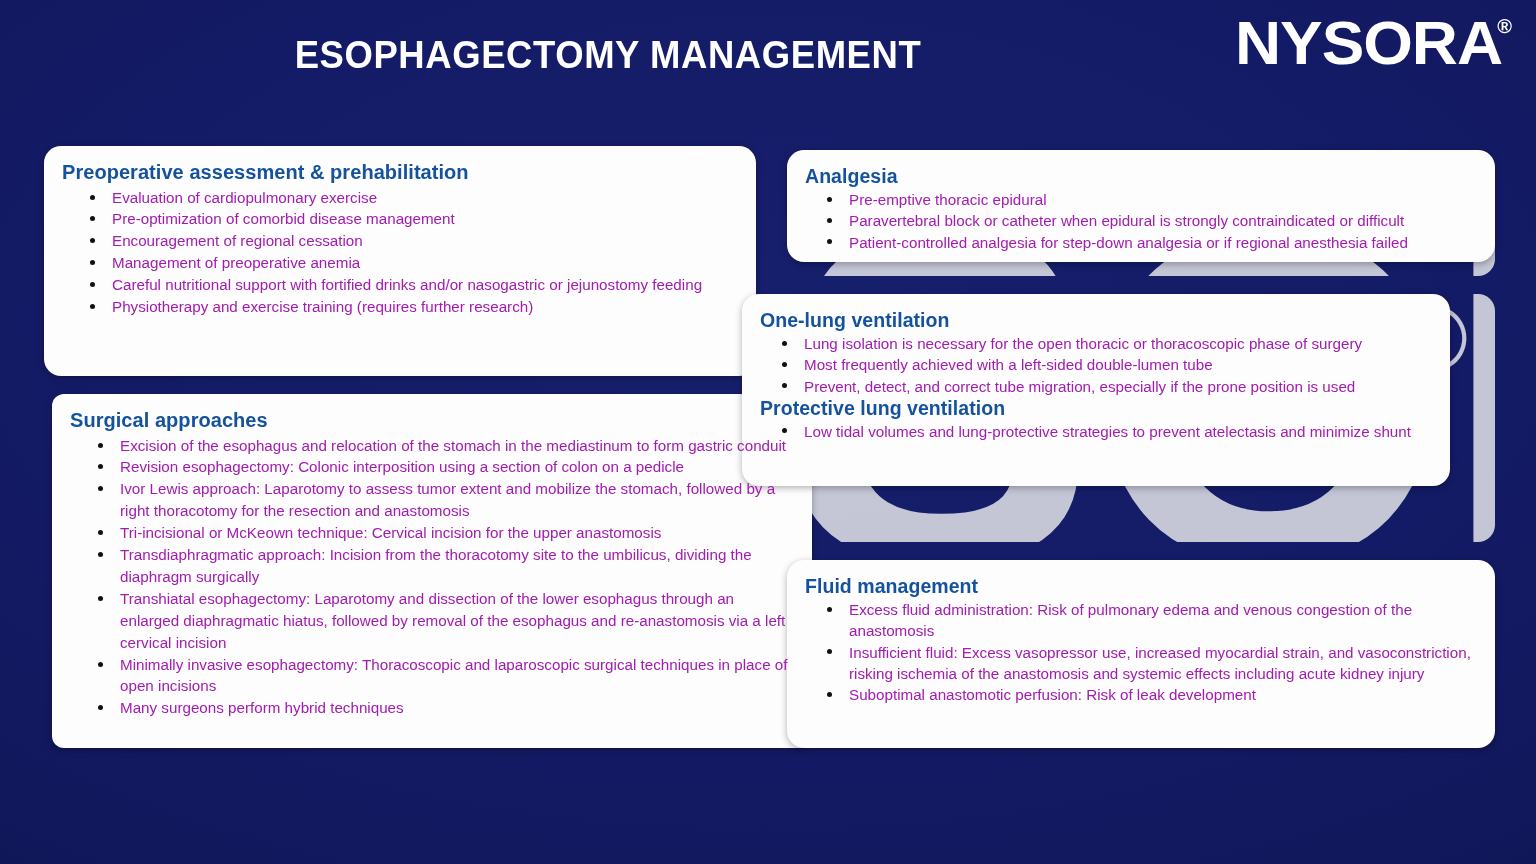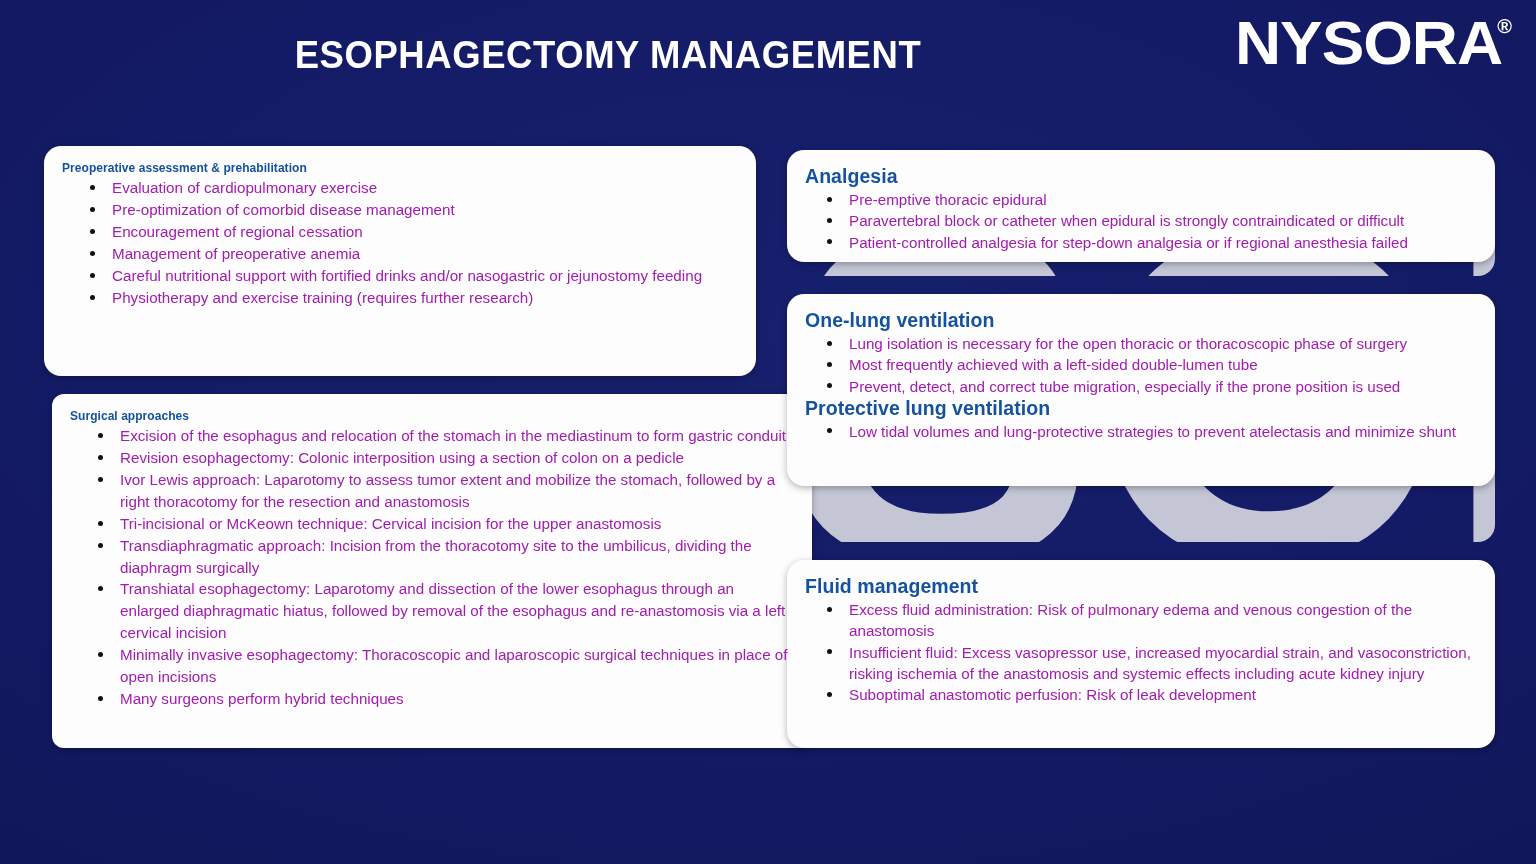--- a/index.html
+++ b/index.html
@@ -101,21 +101,21 @@
     box-shadow:0 2px 7px rgba(0,0,0,0.30);
     padding:12px 18px 14px 18px;
     overflow:hidden;
   }
 
   
   .card.c-preop    { left:44px;  top:146px; width:712px; height:230px; }
   .card.c-surg     { left:52px;  top:394px; width:760px; height:354px;border-radius:12px; }
   
   .card.c-analg    { left:787px; top:150px; width:708px; height:112px; }
-  .card.c-vent     { left:787px; top:294px; width:708px; height:192px; }
+  .card.c-vent     { left:742px; top:294px; width:708px; height:192px; }
   .card.c-fluid    { left:787px; top:560px; width:708px; height:188px; }
 
   .card-inner { position:relative; z-index:2; }
 
   h2.section-title {
     color:#15529e;
     font-size:19.5px;
     font-weight:bold;
     line-height:1.18;
     margin:3px 0 2px 0;
@@ -146,21 +146,21 @@
     top:8px;
     width:5px;
     height:5px;
     border-radius:50%;
     background:#111114;
   }
 
   
   .col-left ul.bullets > li { padding-left:50px; }
   .col-left ul.bullets > li::before { left:28px; }
-  .col-left h2.section-title { font-size:12px; }
+  .col-left h2.section-title { font-size:20px; }
 
   
   .col-right ul.bullets > li { line-height:1.40; padding-left:44px; }
   .col-right ul.bullets > li::before { left:22px; top:7.5px; }
   .col-right h2.section-title { font-size:19.5px; margin-bottom:1px; }
 </style>
 </head>
 <body>
 
 <div class="bg-wrap"></div>

